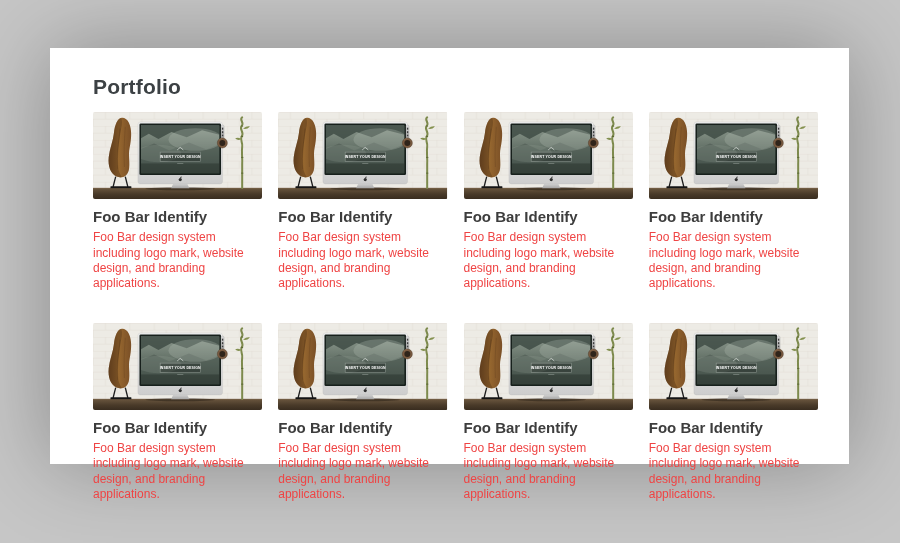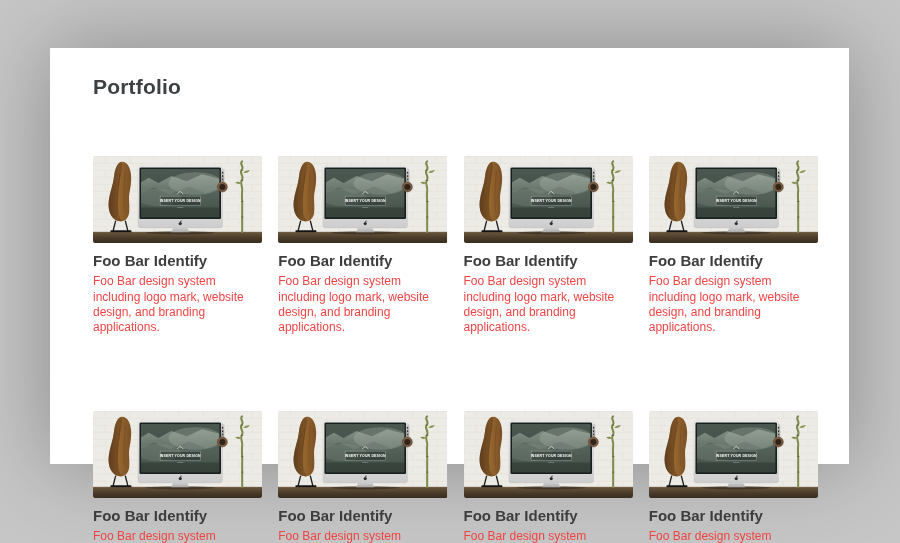--- a/index.html
+++ b/index.html
@@ -18,21 +18,21 @@
   }
   .page-title {
     font-size:21px; font-weight:bold; color:#3c4144;
     letter-spacing:0.2px; margin-bottom:13px;
   }
   .grid {
     display:grid;
     grid-template-columns:repeat(4,1fr);
     column-gap:16px; row-gap:31px;
   }
-  .card { cursor:pointer;margin-top:44px; }
+  .card { cursor:pointer; }
   .thumb {
     width:100%; border-radius:2px; overflow:hidden; line-height:0;
   }
   .thumb svg { width:100%; height:auto; display:block; }
   .card h3 {
     font-size:15px; font-weight:bold; color:#3d3d3d;
     margin:9px 0 5px;
   }
   .card p {
     font-size:12px; color:#ef4444; line-height:1.28;

